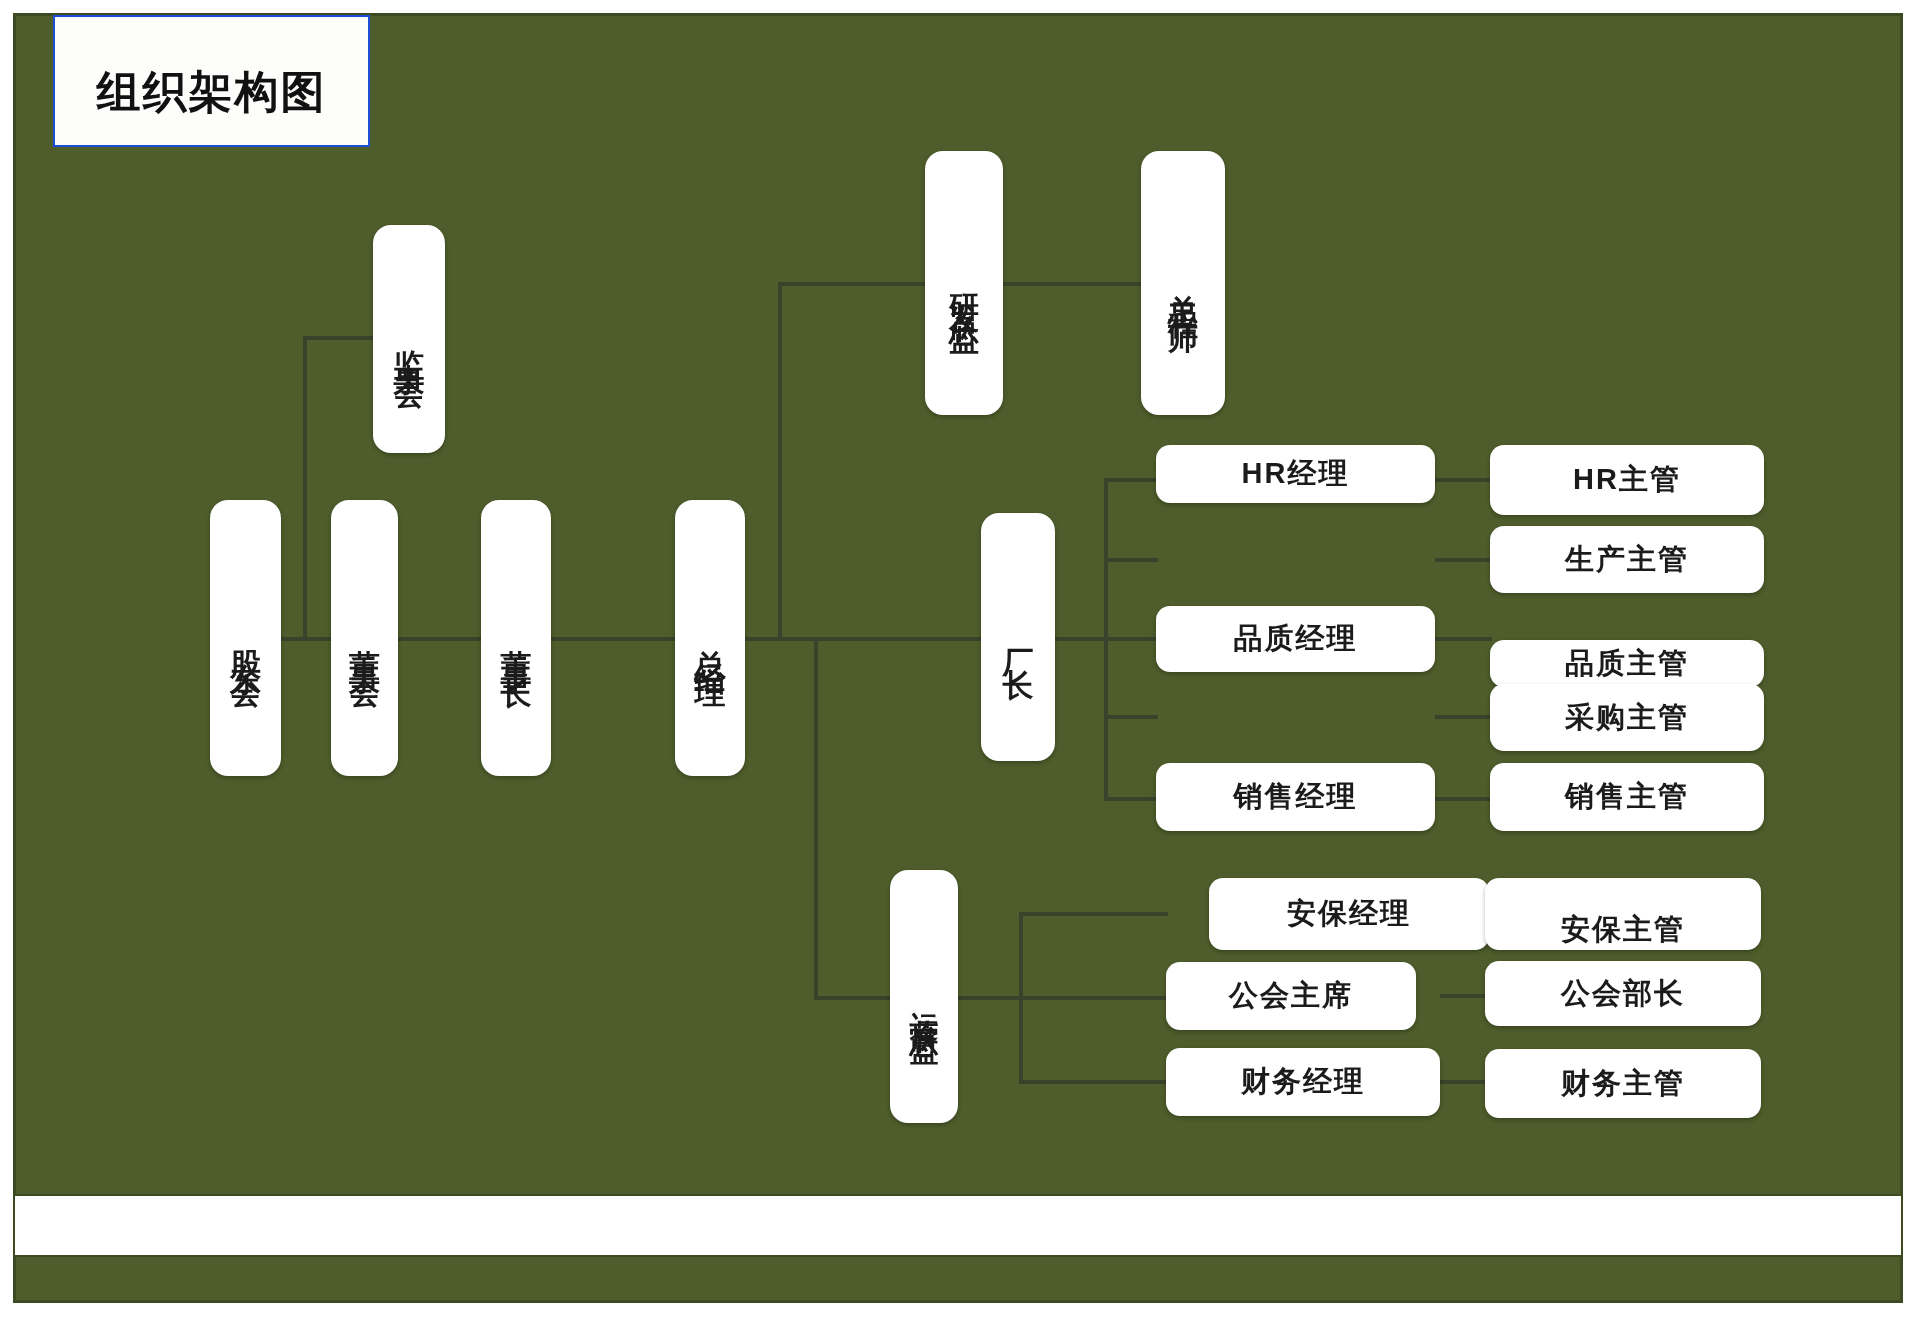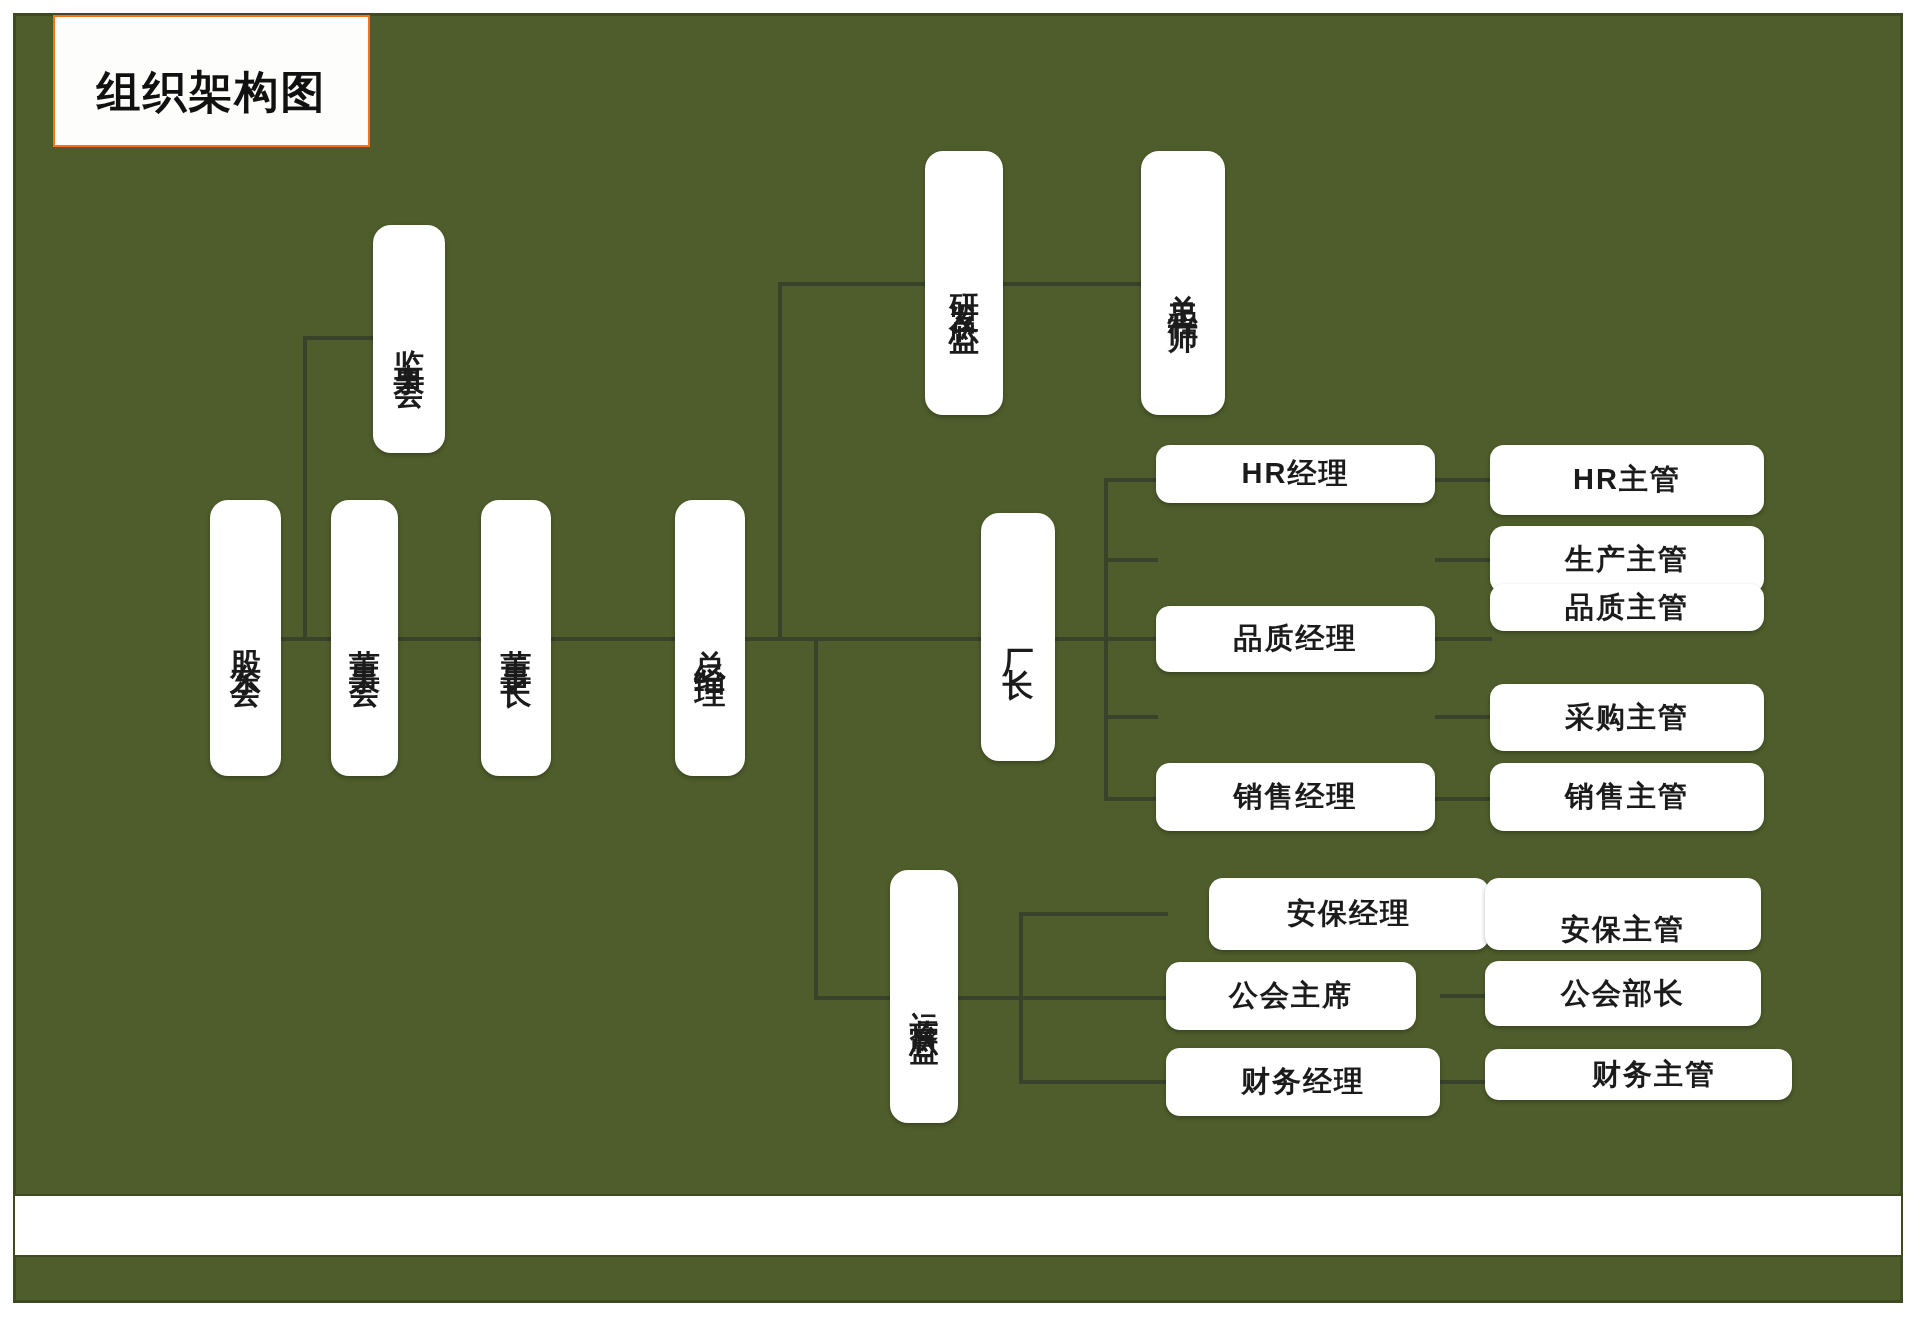--- a/index.html
+++ b/index.html
@@ -20,21 +20,21 @@
   }
   .vbox{border-radius:18px;}
   .vbox .vtext{
     writing-mode:vertical-rl;text-orientation:upright;
     font-size:31px;letter-spacing:14px;line-height:1;
     padding-top:14px;
   }
   .hbox{border-radius:14px;font-size:29px;letter-spacing:2px;}
   #title-box{
     position:absolute;left:53px;top:15px;width:317px;height:132px;
-    background:#fdfdfc;border:2px solid #f97316;box-sizing:border-box;z-index:3;
+    background:#fdfdfc;border:2px solid #1d4ed8;box-sizing:border-box;z-index:3;
     display:flex;align-items:center;justify-content:center;
     font-size:44px;font-weight:bold;color:#111;letter-spacing:2px;
     padding-top:22px;box-sizing:border-box;
   }
   #bottom-band{
     position:absolute;left:13px;top:1194px;width:1890px;height:63px;
     background:#ffffff;border:2px solid #3E4A22;box-sizing:border-box;z-index:4;
   }
 </style>
 </head>
@@ -110,21 +110,21 @@
     <div class="box hbox" style="left:1140px;top:747px;width:279px;height:68px;">
       <span>销售经理</span>
     </div>
 
     <div class="box hbox" style="left:1474px;top:429px;width:274px;height:70px;">
       <span>HR主管</span>
     </div>
     <div class="box hbox" style="left:1474px;top:510px;width:274px;height:67px;">
       <span>生产主管</span>
     </div>
-    <div class="box hbox" style="left:1474px;top:568px;width:274px;height:47px;">
+    <div class="box hbox" style="left:1474px;top:624px;width:274px;height:47px;">
       <span>品质主管</span>
     </div>
     <div class="box hbox" style="left:1474px;top:668px;width:274px;height:67px;">
       <span>采购主管</span>
     </div>
     <div class="box hbox" style="left:1474px;top:747px;width:274px;height:68px;">
       <span>销售主管</span>
     </div>
 
     <div class="box hbox" style="left:1150px;top:862px;width:280px;height:72px;margin-left:43px;">
@@ -136,21 +136,21 @@
     <div class="box hbox" style="left:1150px;top:1032px;width:274px;height:68px;align-items:center;">
       <span>财务经理</span>
     </div>
 
     <div class="box hbox" style="left:1469px;top:862px;width:276px;height:72px;align-items:flex-end;">
       <span>安保主管</span>
     </div>
     <div class="box hbox" style="left:1469px;top:945px;width:276px;height:65px;">
       <span>公会部长</span>
     </div>
-    <div class="box hbox" style="left:1469px;top:1033px;width:276px;height:51px;padding-left:31px;">
+    <div class="box hbox" style="left:1469px;top:1033px;width:276px;height:69px;">
       <span>财务主管</span>
     </div>
 
   </div>
 
   <div id="title-box">
     <span>组织架构图</span>
   </div>
 
   <div id="bottom-band"></div>

